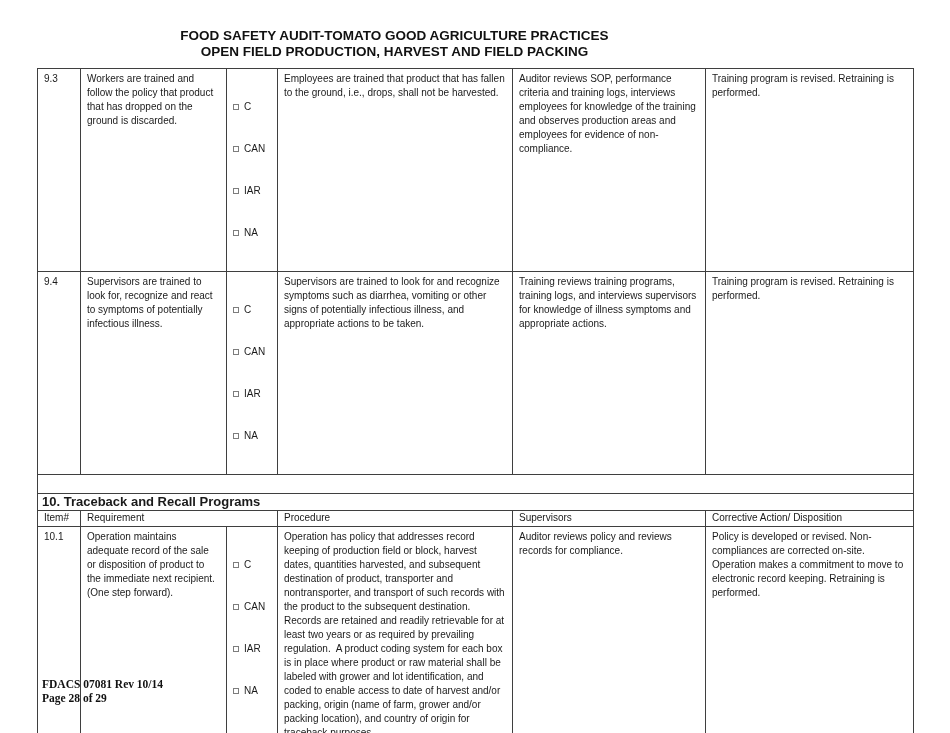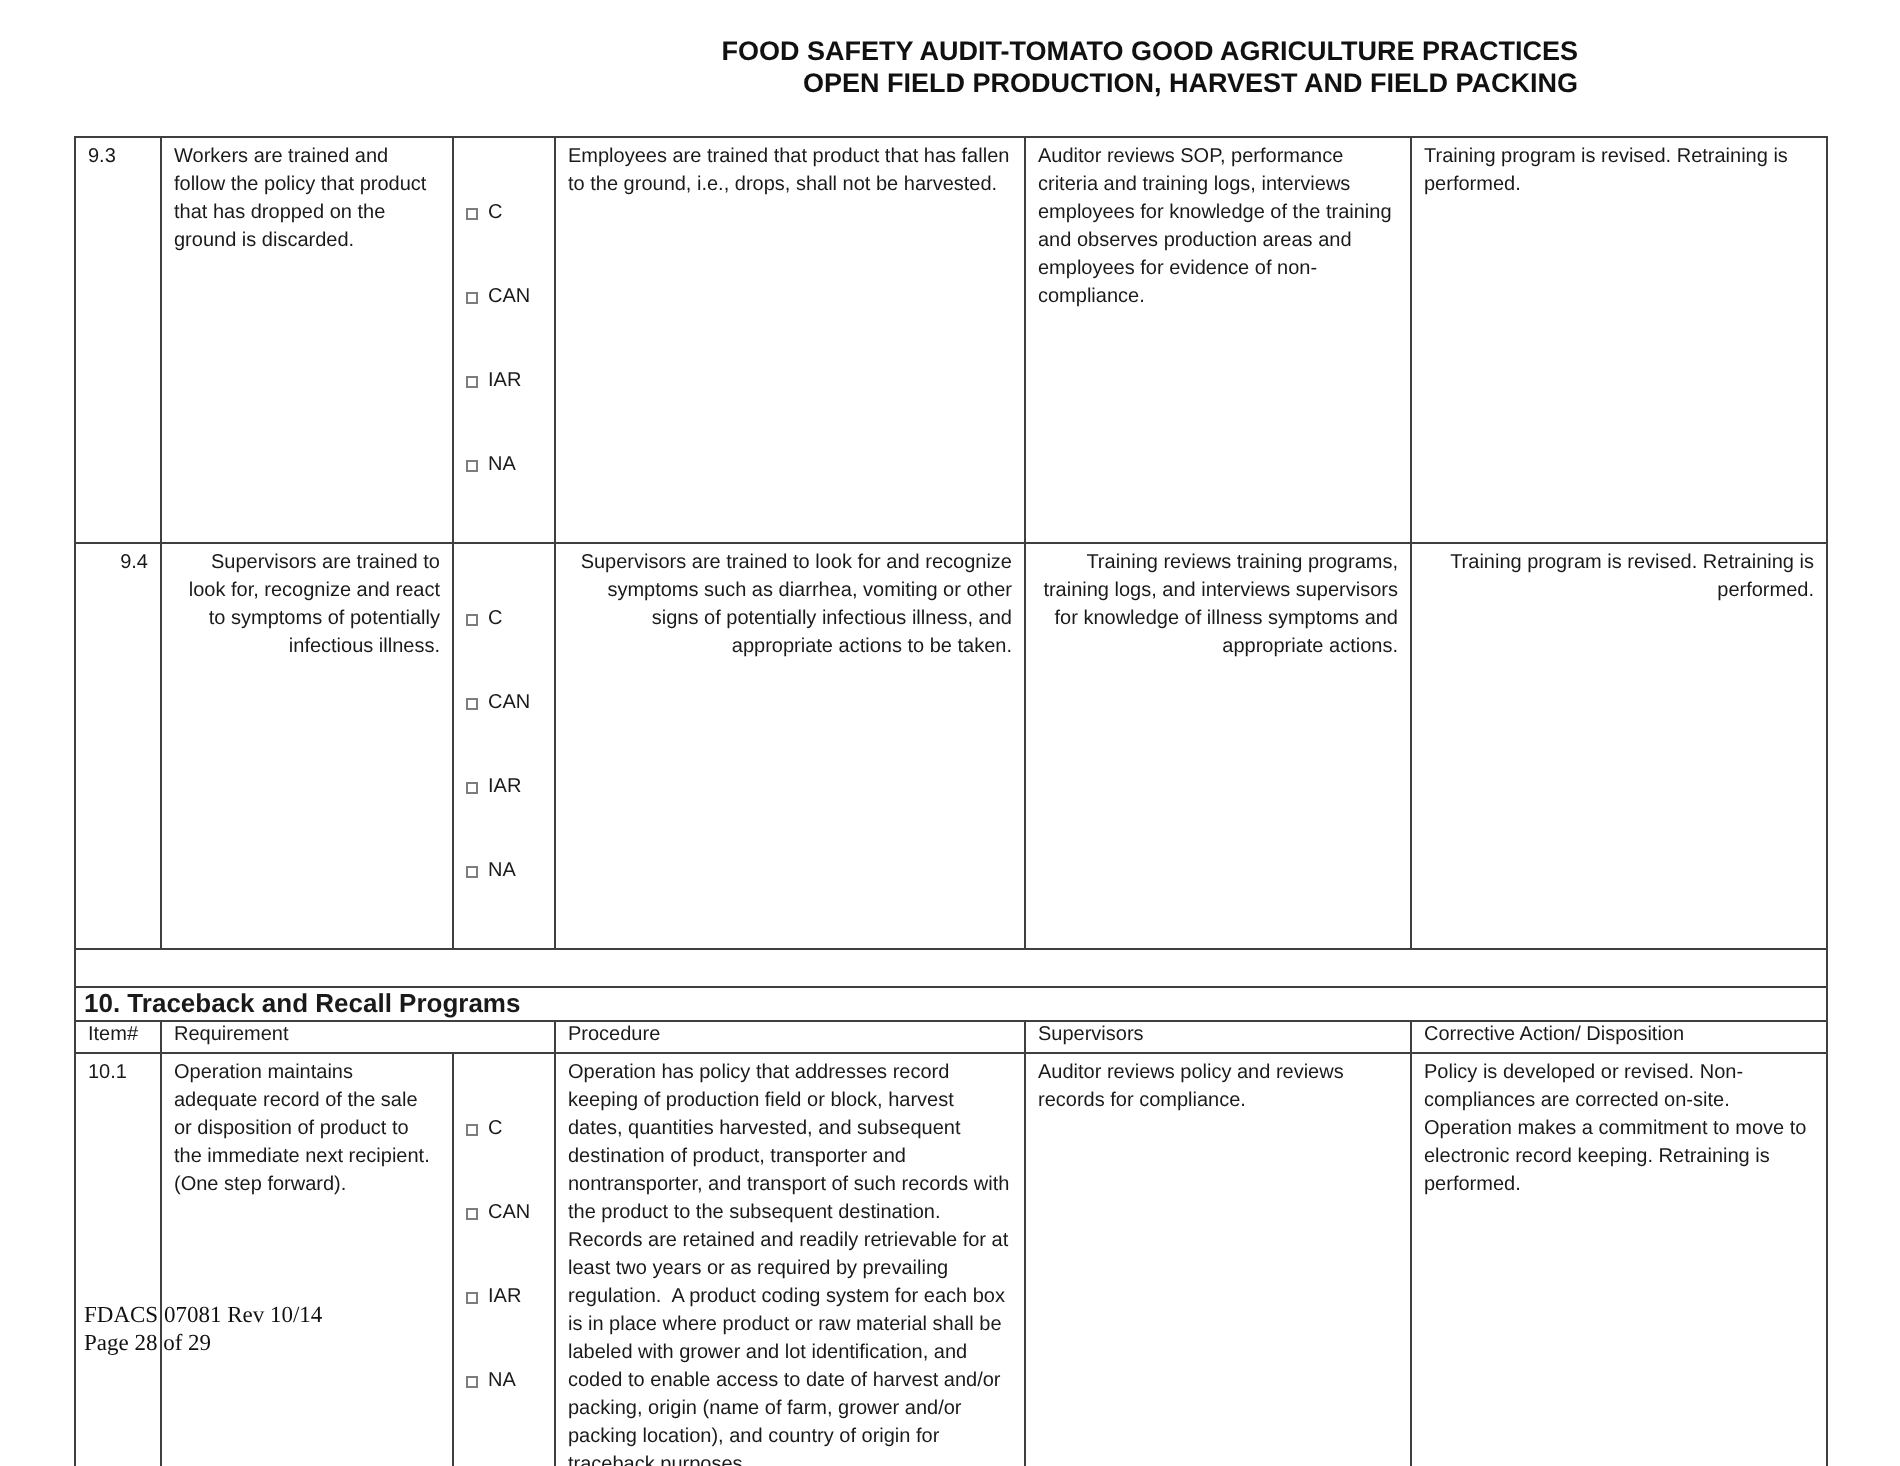--- a/index.html
+++ b/index.html
@@ -6,23 +6,23 @@
   html, body { background: #ffffff; }
   body {
     width: 950px; height: 733px;
     position: relative;
     overflow: hidden;
     font-family: "Liberation Sans", sans-serif;
     color: #1a1a1a;
   }
   .doc-title {
     position: absolute;
-    top: 18px; left: 0;
+    top: 28px; left: 0;
     width: 789px;
-    text-align: right;
+    text-align: center;
     font-weight: bold;
     font-size: 13.5px;
     line-height: 16px;
     color: #111;
   }
   table.audit-table {
     position: absolute;
     left: 37px; top: 68px;
     width: 876px;
     border-collapse: collapse;
@@ -41,44 +41,45 @@
   td.chk-cell { padding-left: 4px; padding-right: 2px; white-space: normal; }
   .cbrow { display: flex; align-items: center; height: 14px; }
   .cb {
     display: inline-block;
     width: 6px; height: 6px;
     border: 1px solid #7d7d7d;
     margin-right: 5px;
     flex: 0 0 auto;
   }
   tr.row-tall1 { height: 110px; }
-  tr.row-tall2 { height: 80px; text-align: right; }
+  tr.row-tall2 { height: 80px; }
   tr.gap-row td { height: 19px; padding: 0; }
   tr.section-row td {
     height: 17px;
     font-weight: bold;
     font-size: 13px;
     padding: 1px 4px;
     white-space: normal;
   }
   tr.colhead-row td {
     height: 15px;
     font-weight: normal;
     font-size: 10px;
     padding: 0px 6px 1px 6px;
     white-space: normal;
   }
   tr.row-tall3 { height: 275px; }
   .doc-footer {
     position: absolute;
-    left: 42px; top: 652px;
+    left: 42px; top: 678px;
     font-family: "Liberation Serif", serif;
     font-size: 11.5px;
     line-height: 13.5px;
     color: #111;
+    font-weight: bold;
   }
 </style>
 </head>
 <body>
 
 <div class="doc-title">
   <div>FOOD SAFETY AUDIT-TOMATO GOOD AGRICULTURE PRACTICES</div>
   <div>OPEN FIELD PRODUCTION, HARVEST AND FIELD PACKING</div>
 </div>
 

